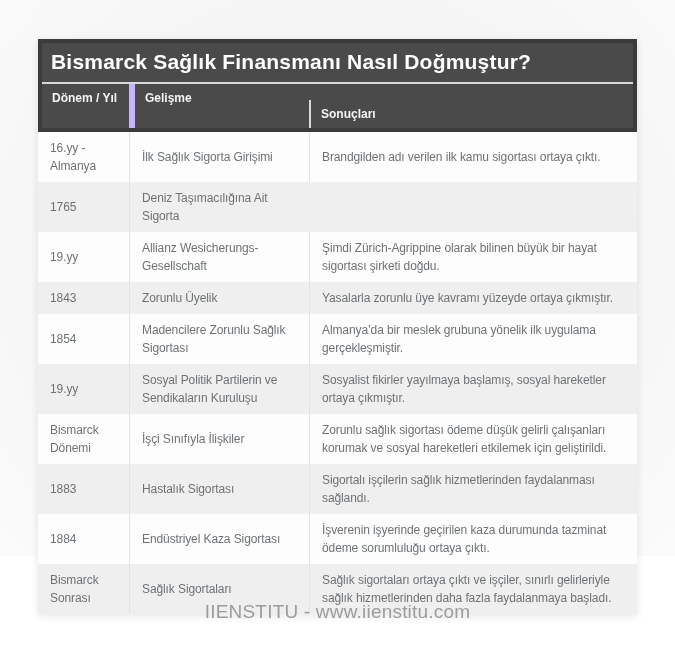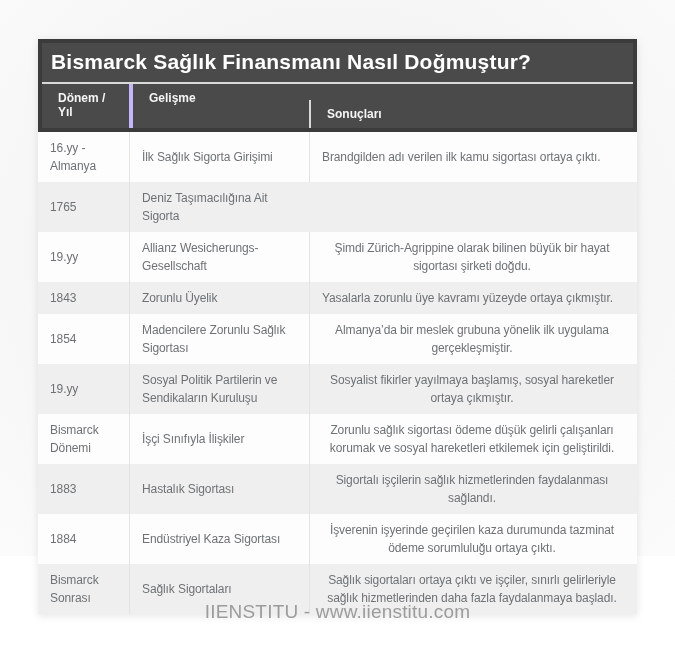--- a/index.html
+++ b/index.html
@@ -32,42 +32,42 @@
     letter-spacing: 0.2px;
   }
   .hrule { height: 2px; background: #d9d9d9; }
   .col-headers {
     display: flex;
     color: #f5f5f5;
     font-size: 12px;
     font-weight: bold;
     line-height: 14px;
   }
-  .hcell { padding: 7px 16px; box-sizing: border-box; }
+  .hcell { padding: 7px 10px; box-sizing: border-box; }
   .hcell-period { flex: 0 0 87px; }
-  .hcell-dev    { flex: 0 0 180px; border-left: 4px solid #c4b5fd; }
+  .hcell-dev    { flex: 0 0 180px; border-left: 6px solid #c4b5fd; }
   .hcell-result { flex: 1;         border-left: 2px solid #d9d9d9; margin-top: 16px; }
   .table-body {
     font-size: 12px;
     color: #6e7275;
     line-height: 18px;
     letter-spacing: -0.1px;
   }
   .row { display: flex; }
   .row:nth-child(odd)  { background: #fdfdfd; }
   .row:nth-child(even) { background: #efefef; }
   .cell {
     box-sizing: border-box;
     display: flex;
     align-items: center;
     padding: 7px 12px;
   }
   .col-period { flex: 0 0 91px; }
   .col-dev    { flex: 0 0 180px; border-left: 1px solid #e3e3e3; }
-  .col-result { flex: 1;         border-left: 1px solid #e3e3e3; padding-right: 15px; text-align: center; }
+  .col-result { flex: 1;         border-left: 1px solid #e3e3e3; padding-right: 15px; }
   .footer {
     position: absolute;
     left: 0; top: 601px;
     width: 675px;
     text-align: center;
     font-size: 19px;
     color: #9c9c9c;
     letter-spacing: 0.2px;
   }
 </style>

